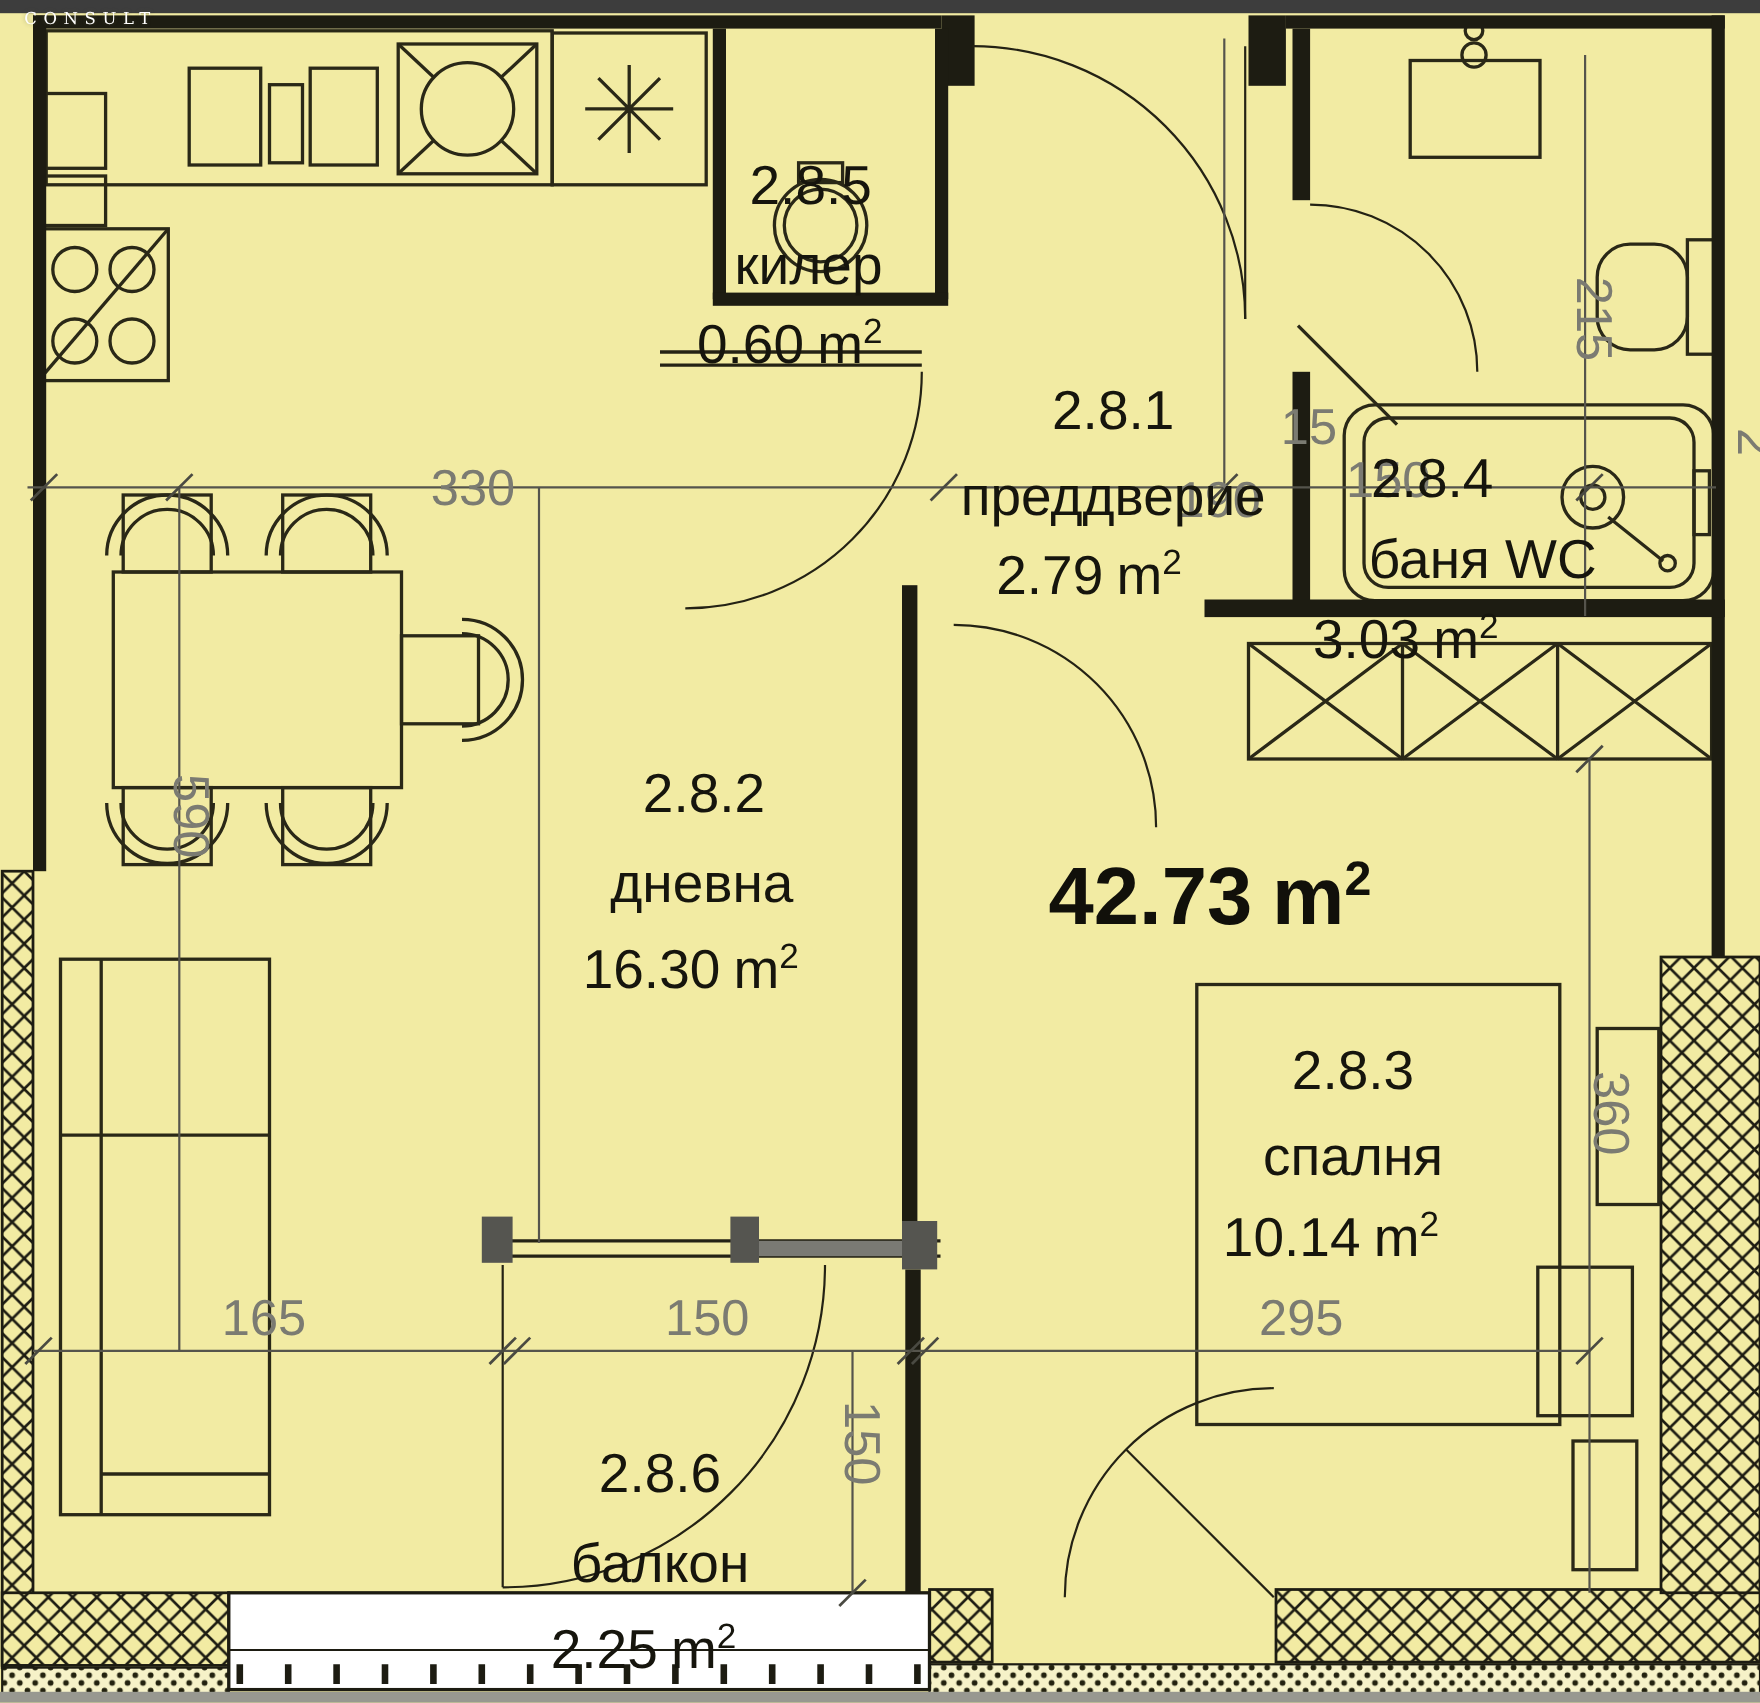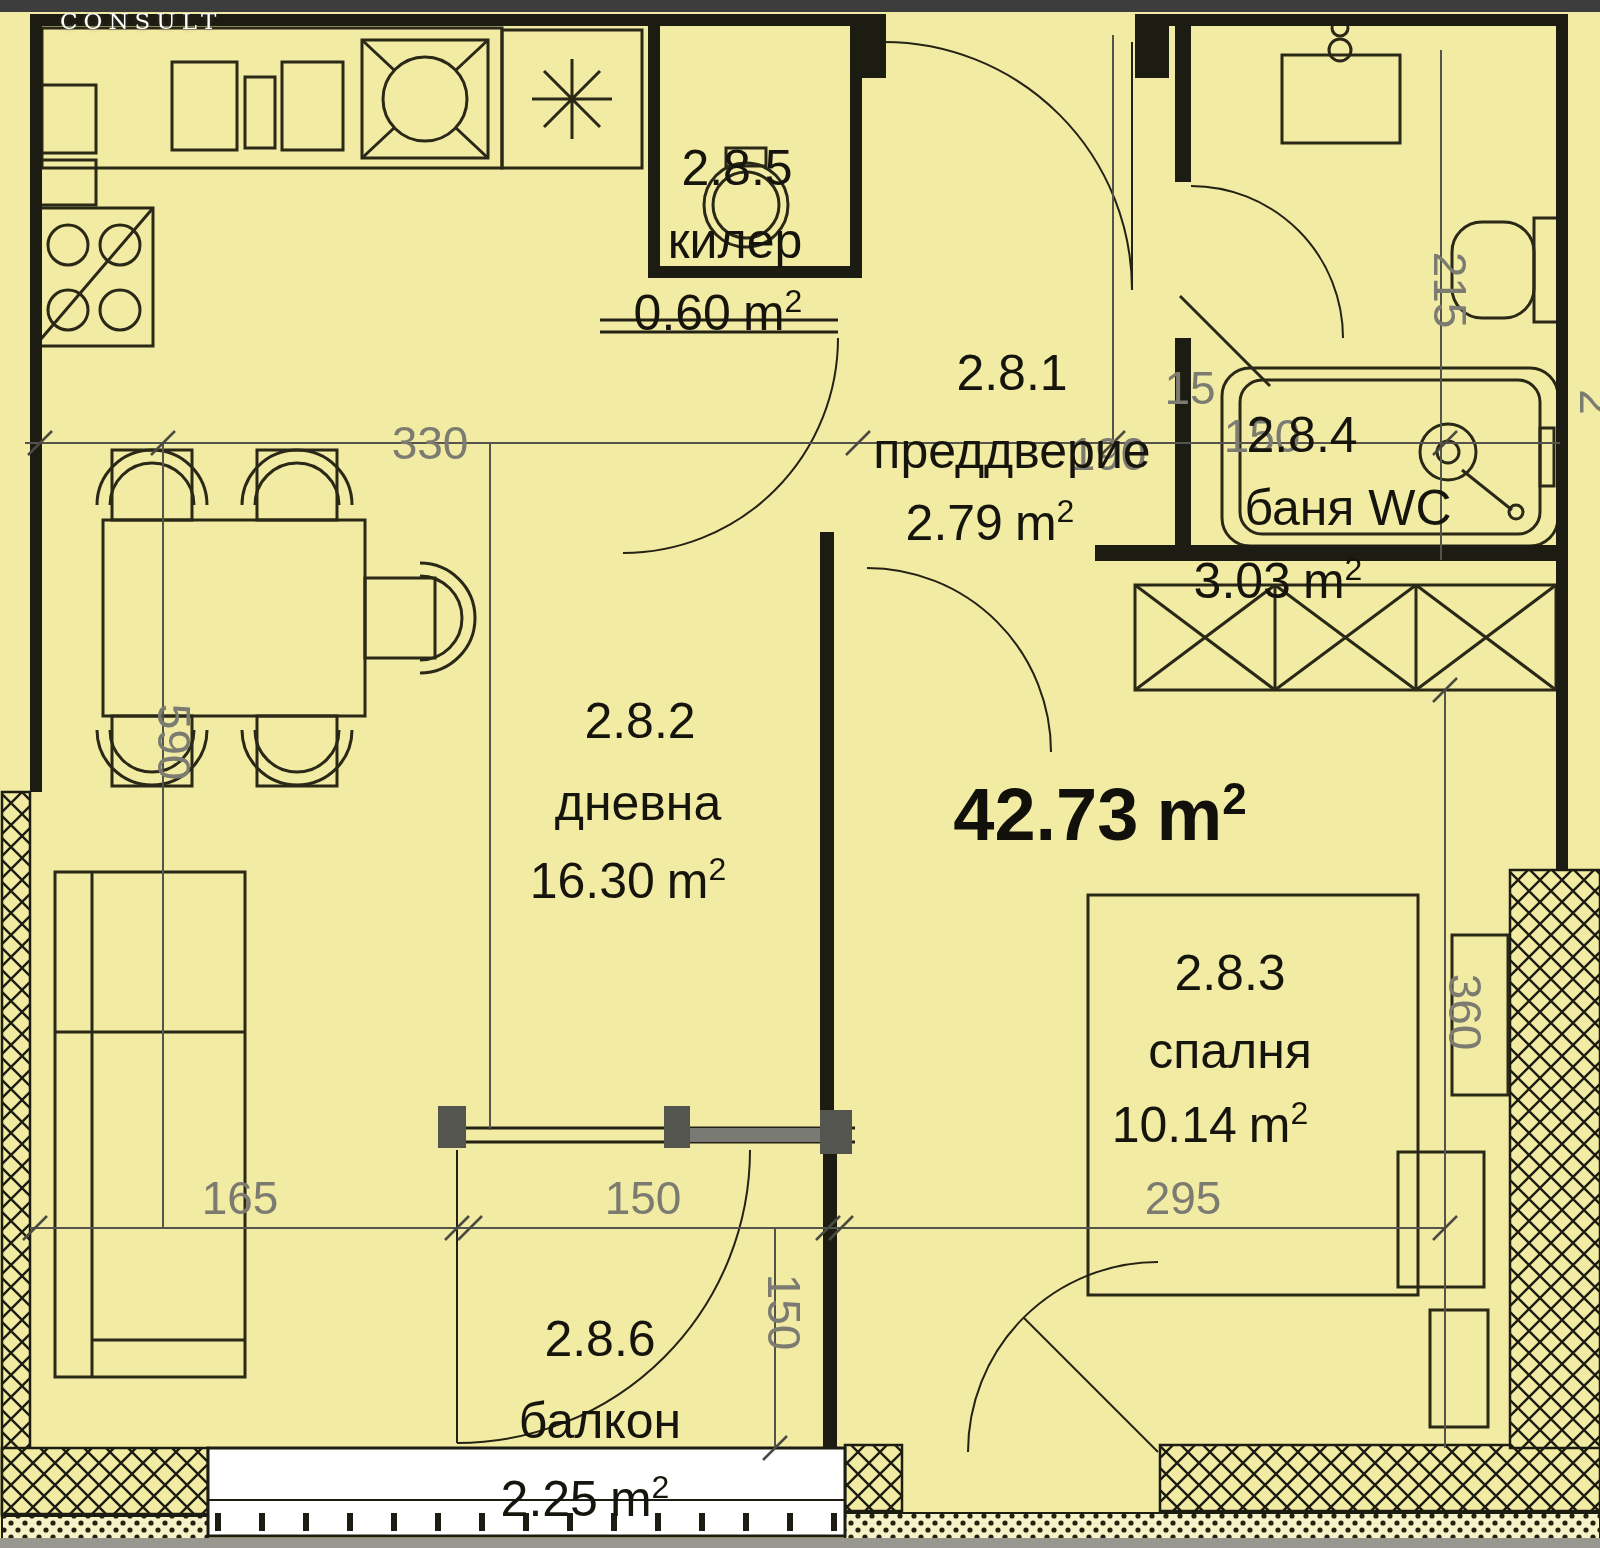--- a/index.html
+++ b/index.html
@@ -16,22 +16,22 @@
   .dim{font-size:46px;fill:#7b7b72;text-anchor:middle;}
   .total{font-size:74px;font-weight:bold;fill:#11100a;text-anchor:middle;}
   .sup{font-size:32px;}
   .supb{font-size:44px;font-weight:bold;}
   #logo{position:absolute;left:22px;top:14px;color:#ffffff;z-index:5;
         text-shadow:0 0 4px rgba(90,90,60,.45);}
   #logo .l1{font-family:"DejaVu Serif","Liberation Serif",serif;line-height:1;}
   #logo .v{font-size:88px;}
   #logo .ip{font-size:56px;letter-spacing:-2px;border-bottom:4px solid #fff;}
   #logo .h{font-size:34px;}
-  #logo .l2{font-family:"DejaVu Serif","Liberation Serif",serif;font-size:23px;
-            letter-spacing:6px;margin-left:38px;margin-top:-6px;}
+  #logo .l2{font-family:"DejaVu Serif","Liberation Serif",serif;font-size:15px;
+            letter-spacing:6px;margin-top:-6px;}
 </style>
 </head>
 <body>
 
 <div id="stage">
 <svg width="1600" height="1548" viewBox="0 0 1600 1548">
   <defs>
     <pattern id="xh" width="22" height="22" patternUnits="userSpaceOnUse">
       <rect width="22" height="22" fill="#f2eba3"></rect>
       <path d="M0 0 L22 22 M22 0 L0 22" stroke="#1d1c12" stroke-width="2.4" fill="none"></path>

